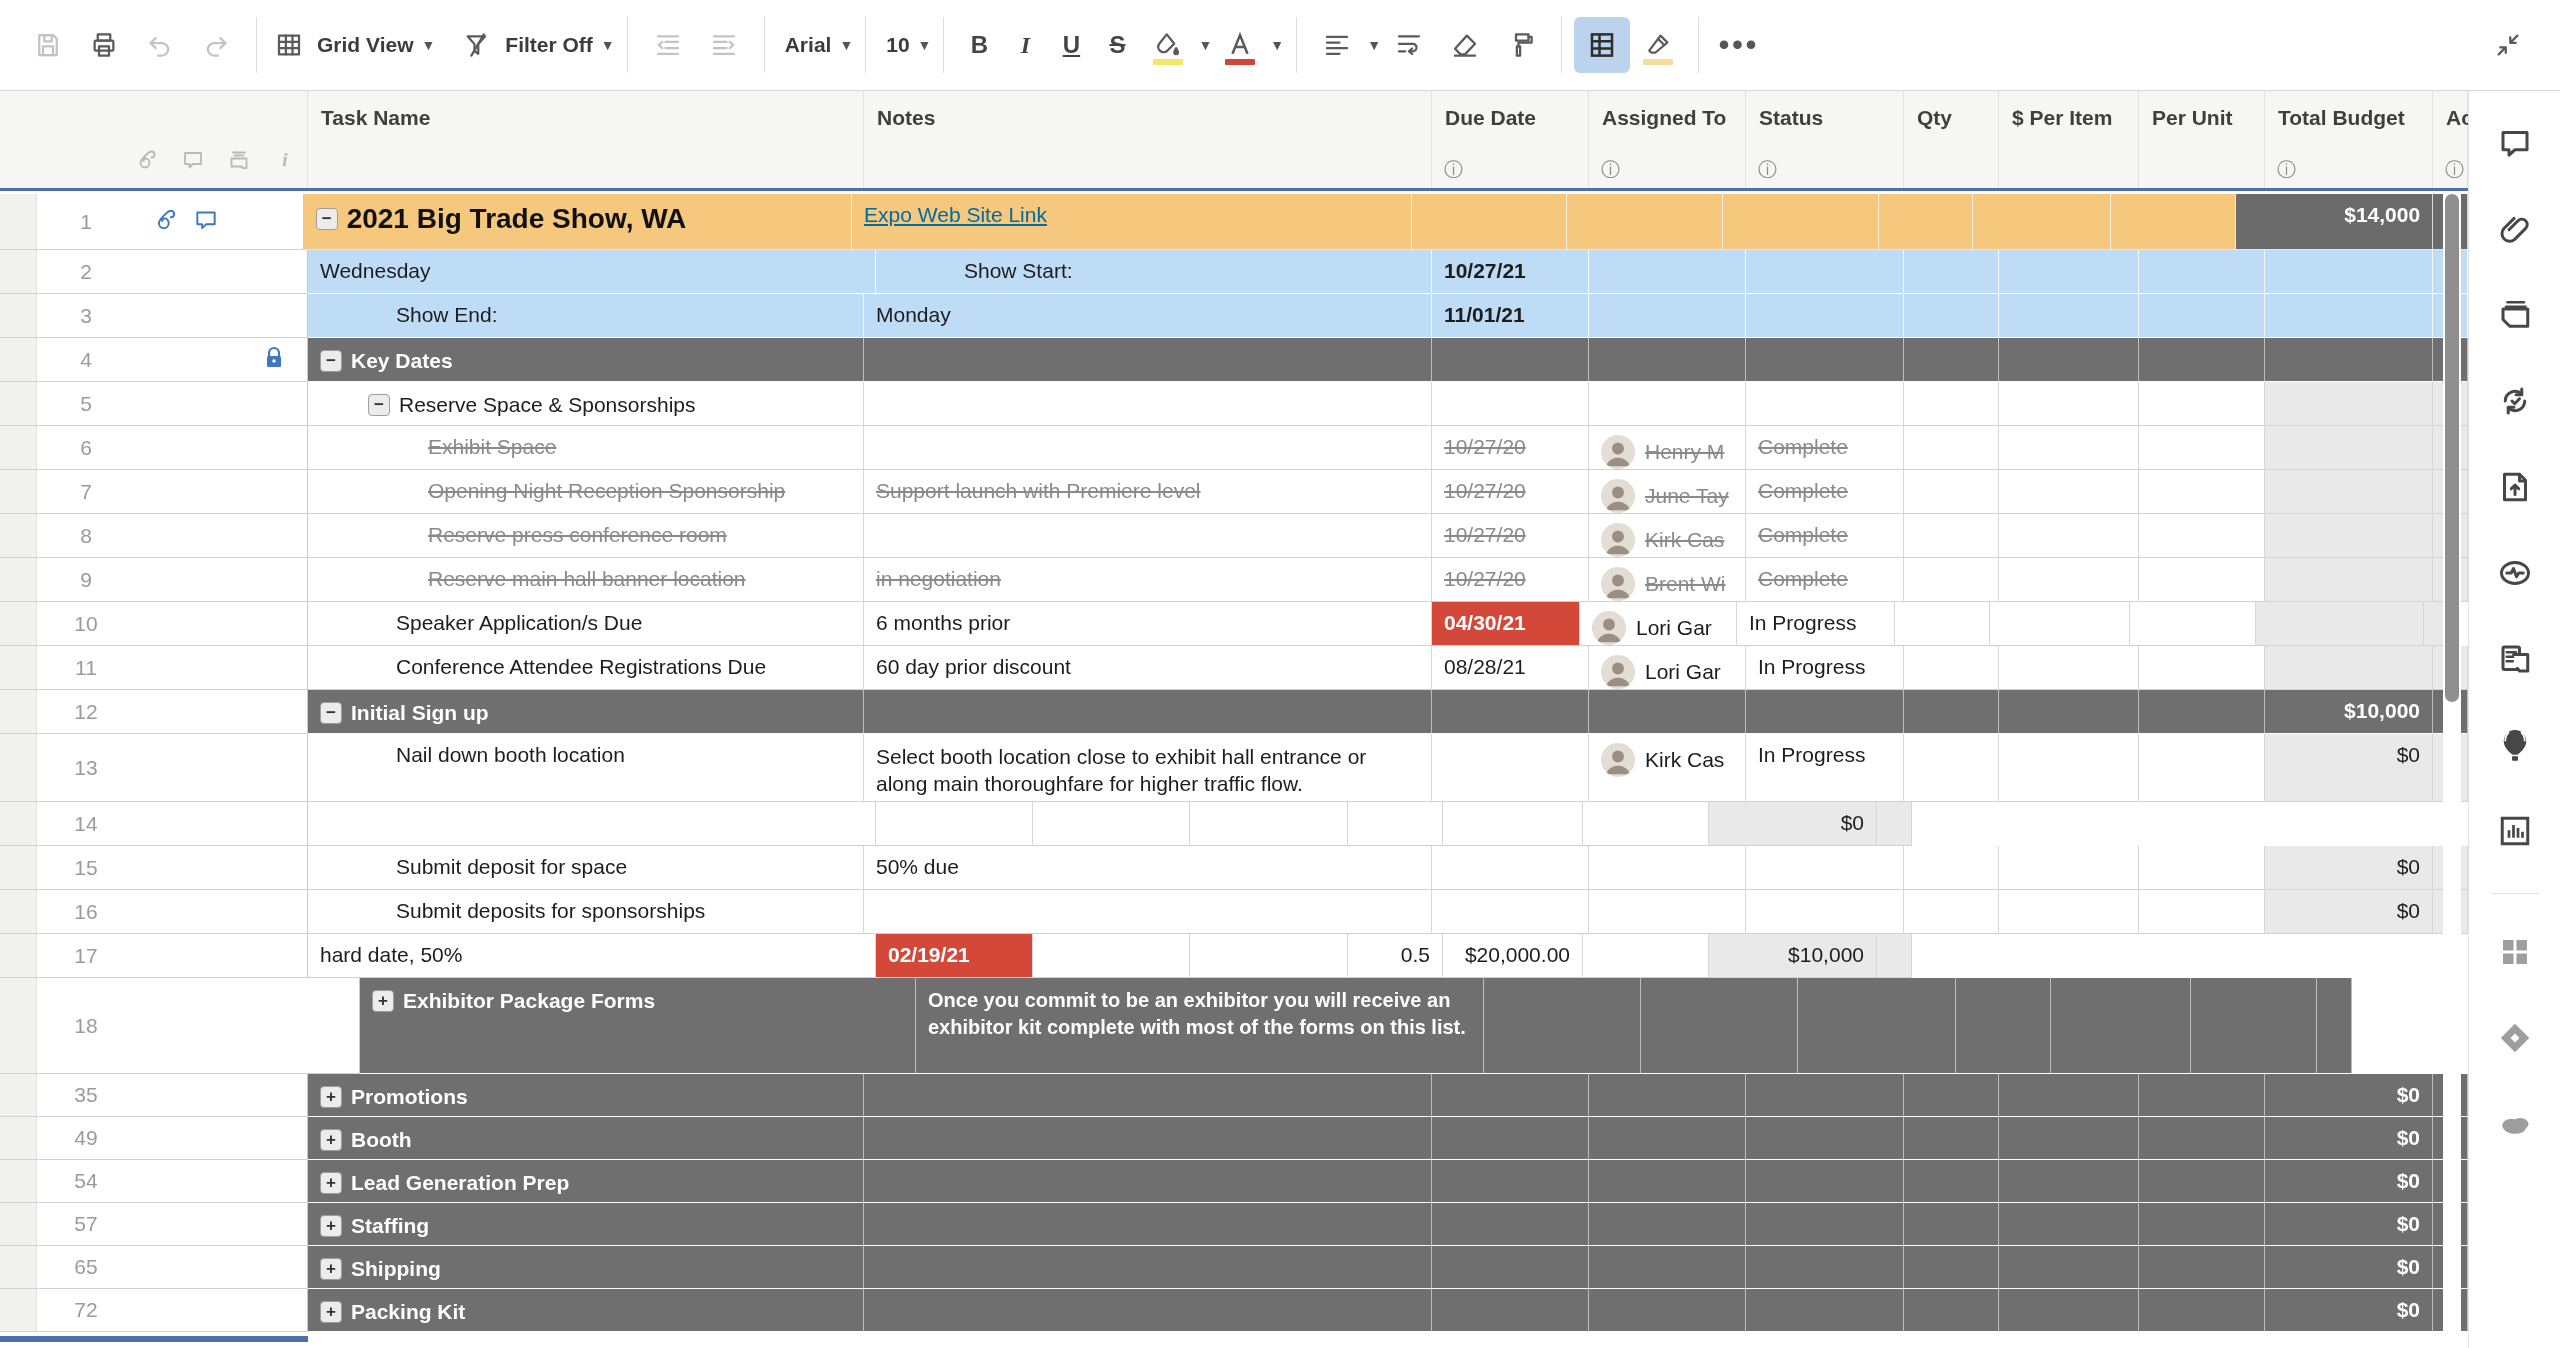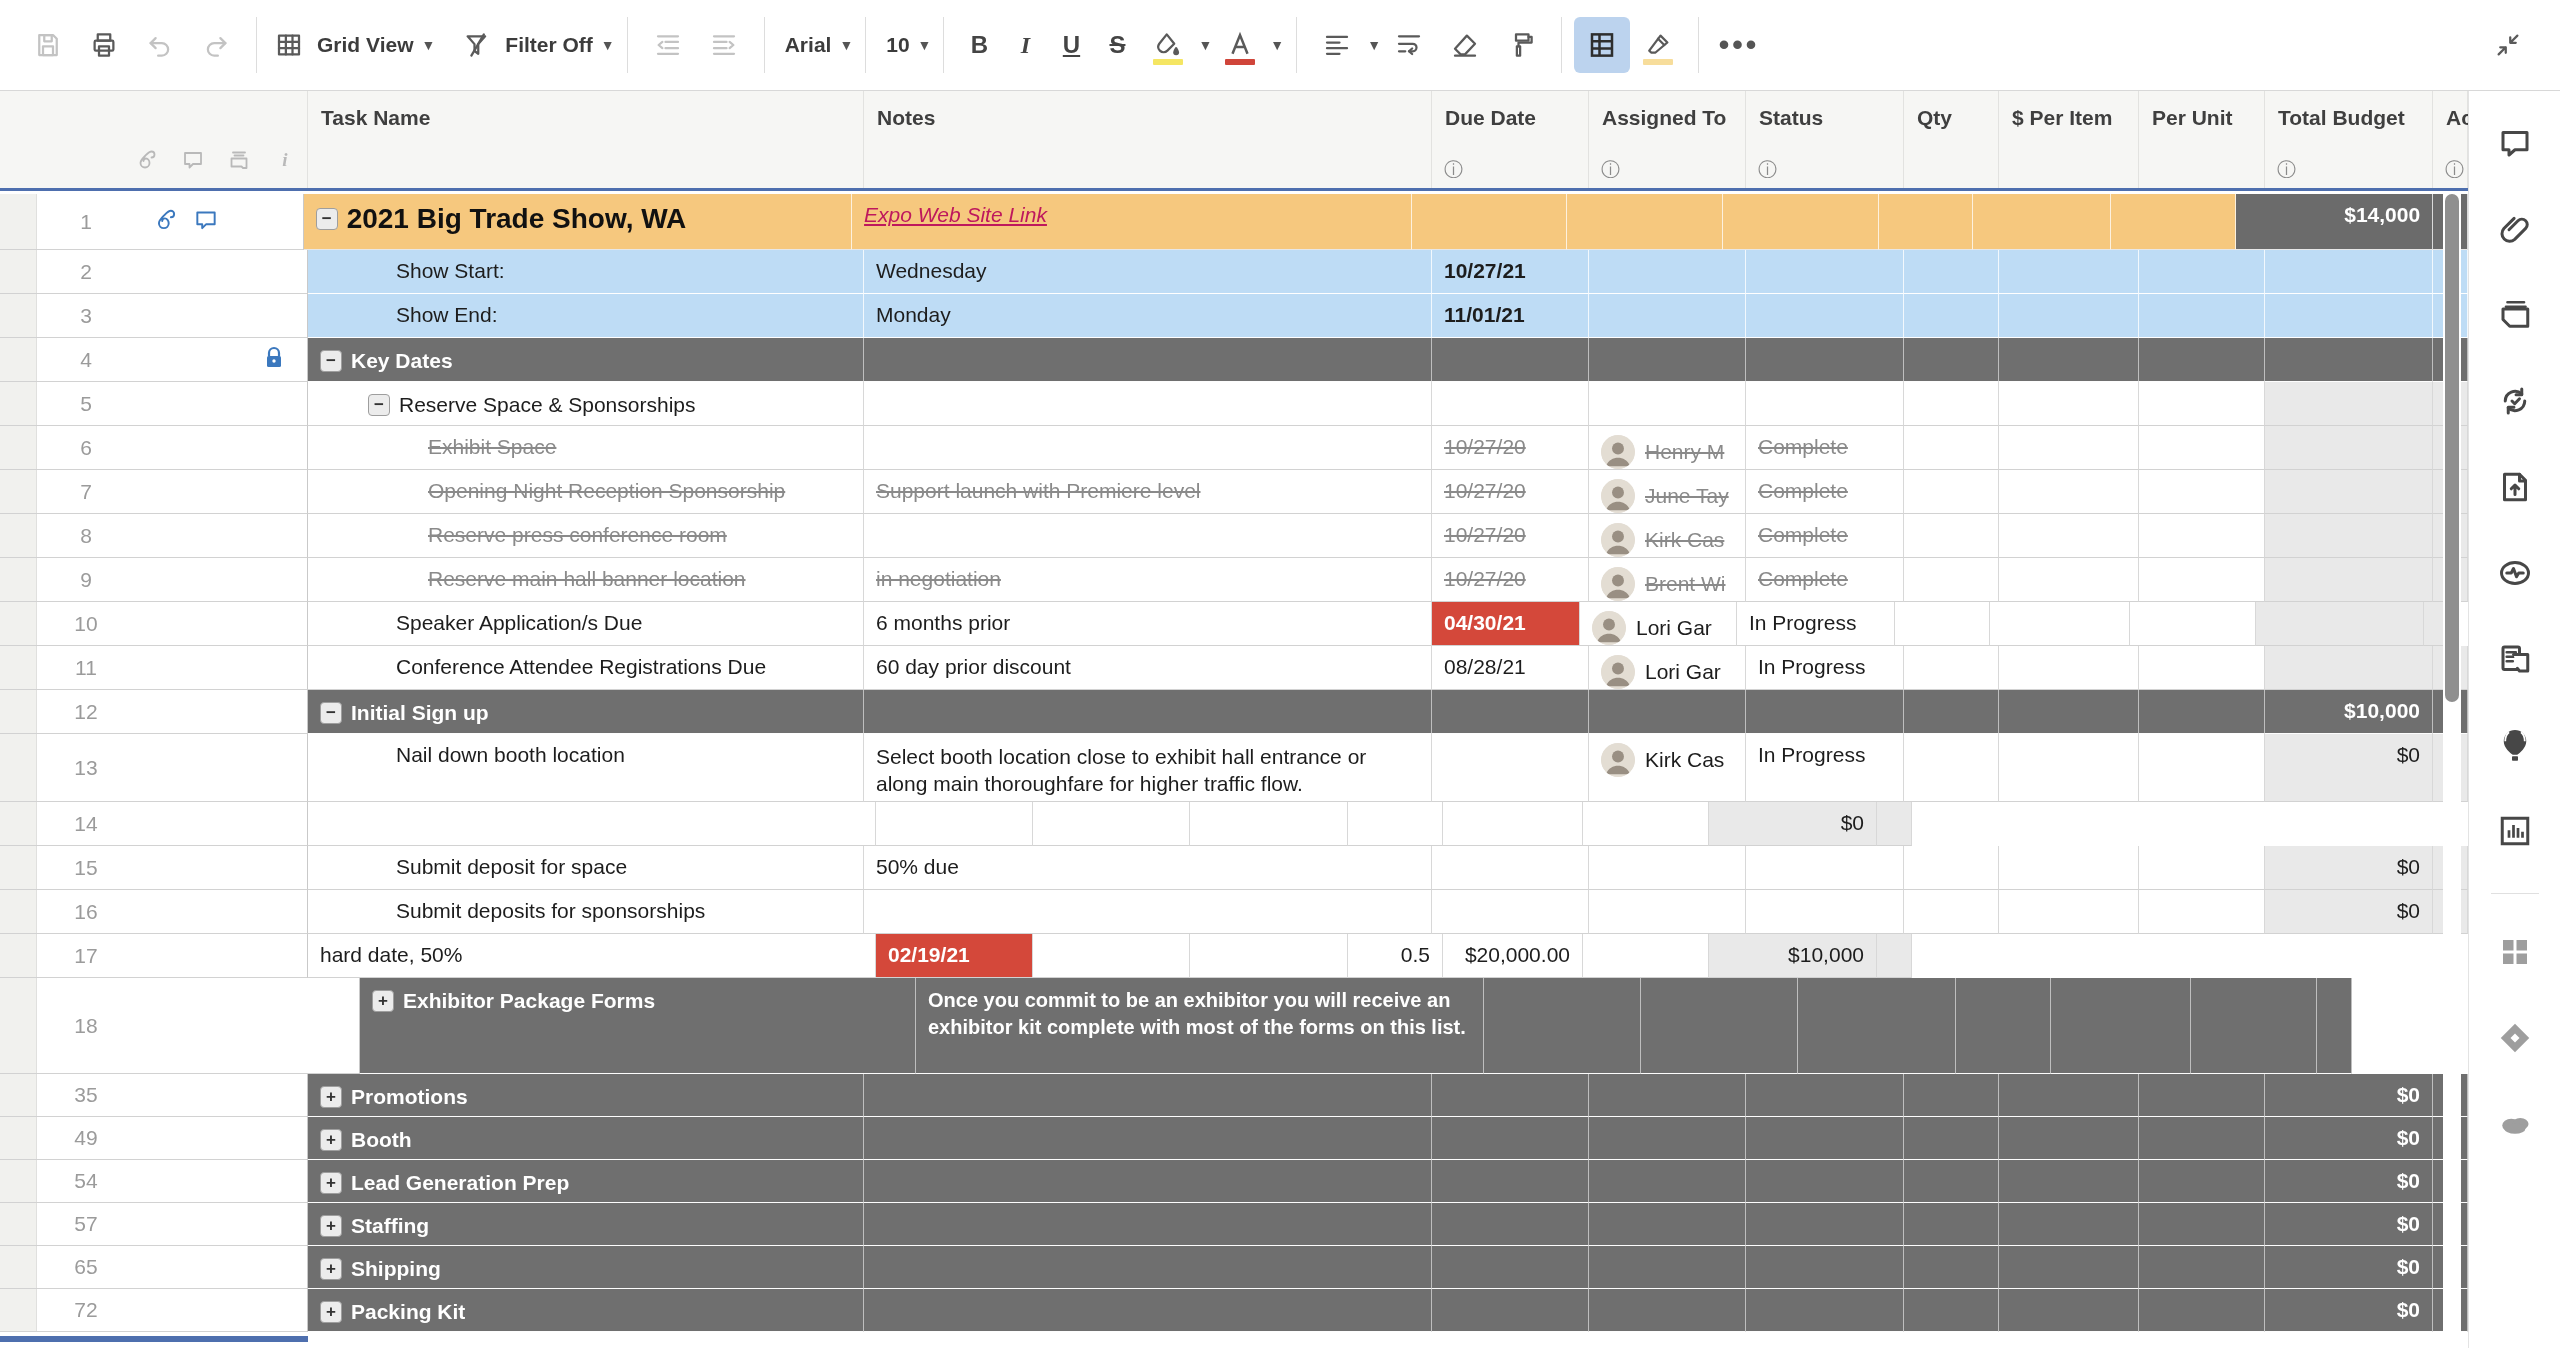--- a/index.html
+++ b/index.html
@@ -60,21 +60,21 @@
   .cbox { display:inline-flex; align-items:center; justify-content:center; width:22px; height:22px;
     background:#ececec; border:1px solid #9e9e9e; border-radius:4px; font-size:17px; font-weight:bold;
     color:#333; margin-right:9px; vertical-align:-3px; cursor:pointer; flex:none; }
   .title-big { font-size:28px; font-weight:bold; color:#111; }
   .strike { color:#8a8a8a !important; text-decoration:line-through; font-weight:normal; }
   .wrapcell { white-space:normal; line-height:27px; font-size:21px; }
   .sect-notes { white-space:normal; line-height:27px; font-size:20px; font-weight:normal; }
   .r-right { text-align:right; }
   .due-red { background:#d4483a !important; color:#fff !important; font-weight:bold; }
   .boldtxt { font-weight:bold; }
-  a.notelink { color:#be185d; text-decoration:underline; cursor:pointer;font-style:italic; }
+  a.notelink { color:#0369a1; text-decoration:underline; cursor:pointer; }
   .avatar { display:inline-block; width:34px; height:34px; border-radius:50%; overflow:hidden;
     vertical-align:-11px; margin-right:10px; background:#e7e2da; flex:none;}
   .assigned-inner{ display:flex; align-items:center; }
 
   
   .vscroll { position:absolute; left:2443px; top:103px; width:18px; height:1154px; background:#fff; }
   .vthumb { position:absolute; left:2px; top:0; width:14px; height:508px; background:#8f8f8f; border-radius:7px; cursor:pointer;}
   .hfreeze { position:absolute; left:0; top:1245px; width:308px; height:6px; background:#4e6fae; }
 
   
@@ -281,24 +281,24 @@
           <div class="cell bg-orange r-right" style="width: 140px;"></div>
           <div class="cell bg-orange " style="width: 126px;"></div>
           <div class="cell bg-orange bg-dark r-right" style="width: 200px;"><span>$14,000</span></div>
           <div class="cell bg-orange bg-dark" style="width: 35px;"></div>
         </div>
         <div class="row" style="height: 44px;">
           <div class="gutcell" style="width: 308px;">
             <span class="gut-margin"></span>
             <span class="rownum">2</span>
           </div>
+          <div class="cell bg-blue " style="width: 568px;"><span class="">Wednesday</span></div>
           <div class="cell bg-blue " style="width: 556px;"><span style="padding-left:76px; display:inline-flex; align-items:center;">
               <span class="">Show Start:</span>
             </span></div>
-          <div class="cell bg-blue " style="width: 568px;"><span class="">Wednesday</span></div>
           <div class="cell bg-blue boldtxt " style="width: 157px;"><span>10/27/21</span></div>
           <div class="cell bg-blue " style="width: 157px;"></div>
           <div class="cell bg-blue " style="width: 158px;"></div>
           <div class="cell bg-blue r-right" style="width: 95px;"></div>
           <div class="cell bg-blue r-right" style="width: 140px;"></div>
           <div class="cell bg-blue " style="width: 126px;"></div>
           <div class="cell bg-blue  r-right" style="width: 168px;"></div>
           <div class="cell bg-blue " style="width: 35px;"></div>
         </div>
         <div class="row" style="height: 44px;">

